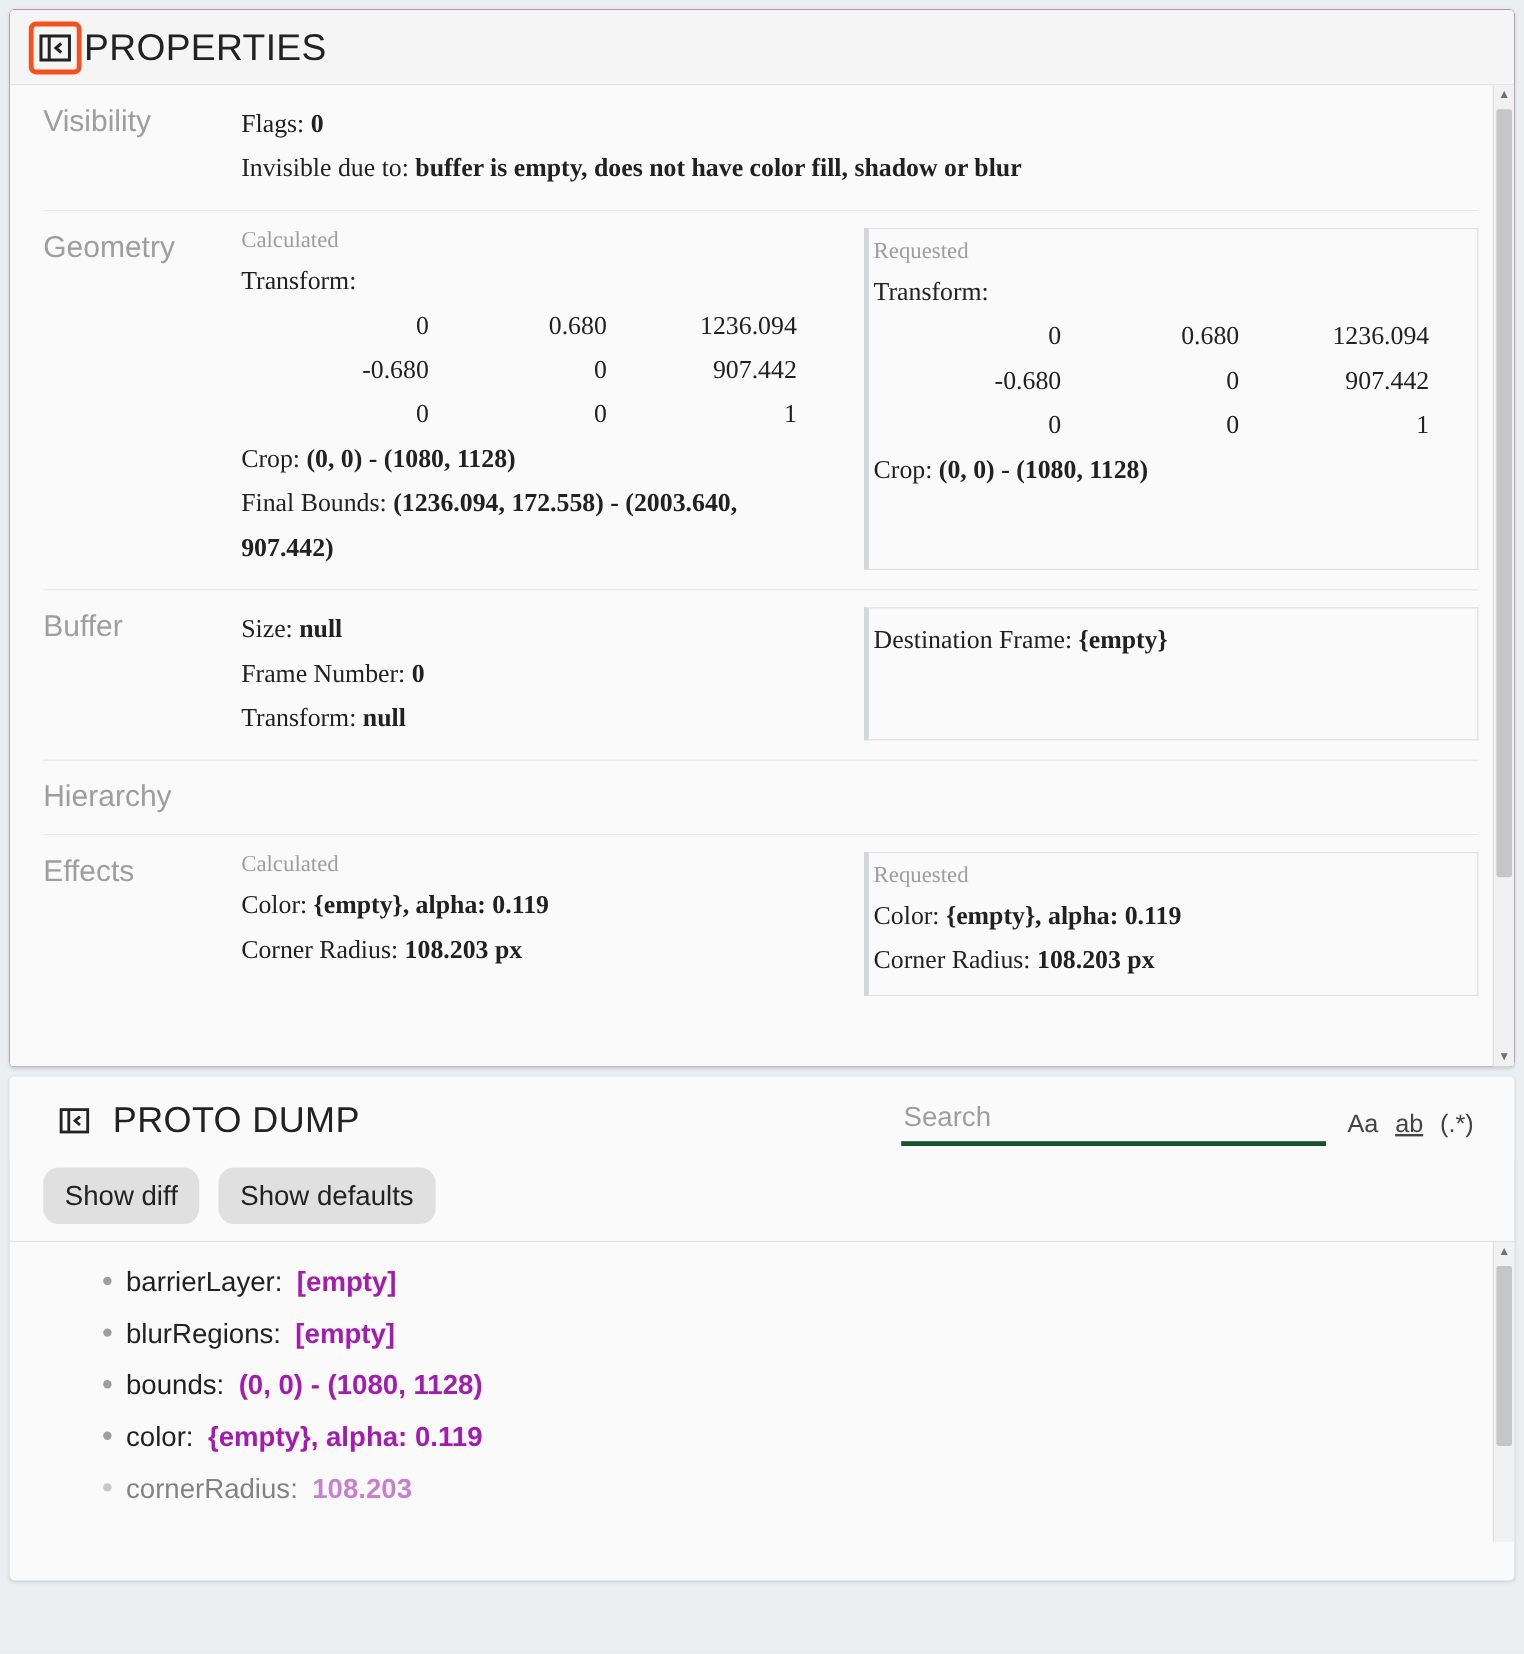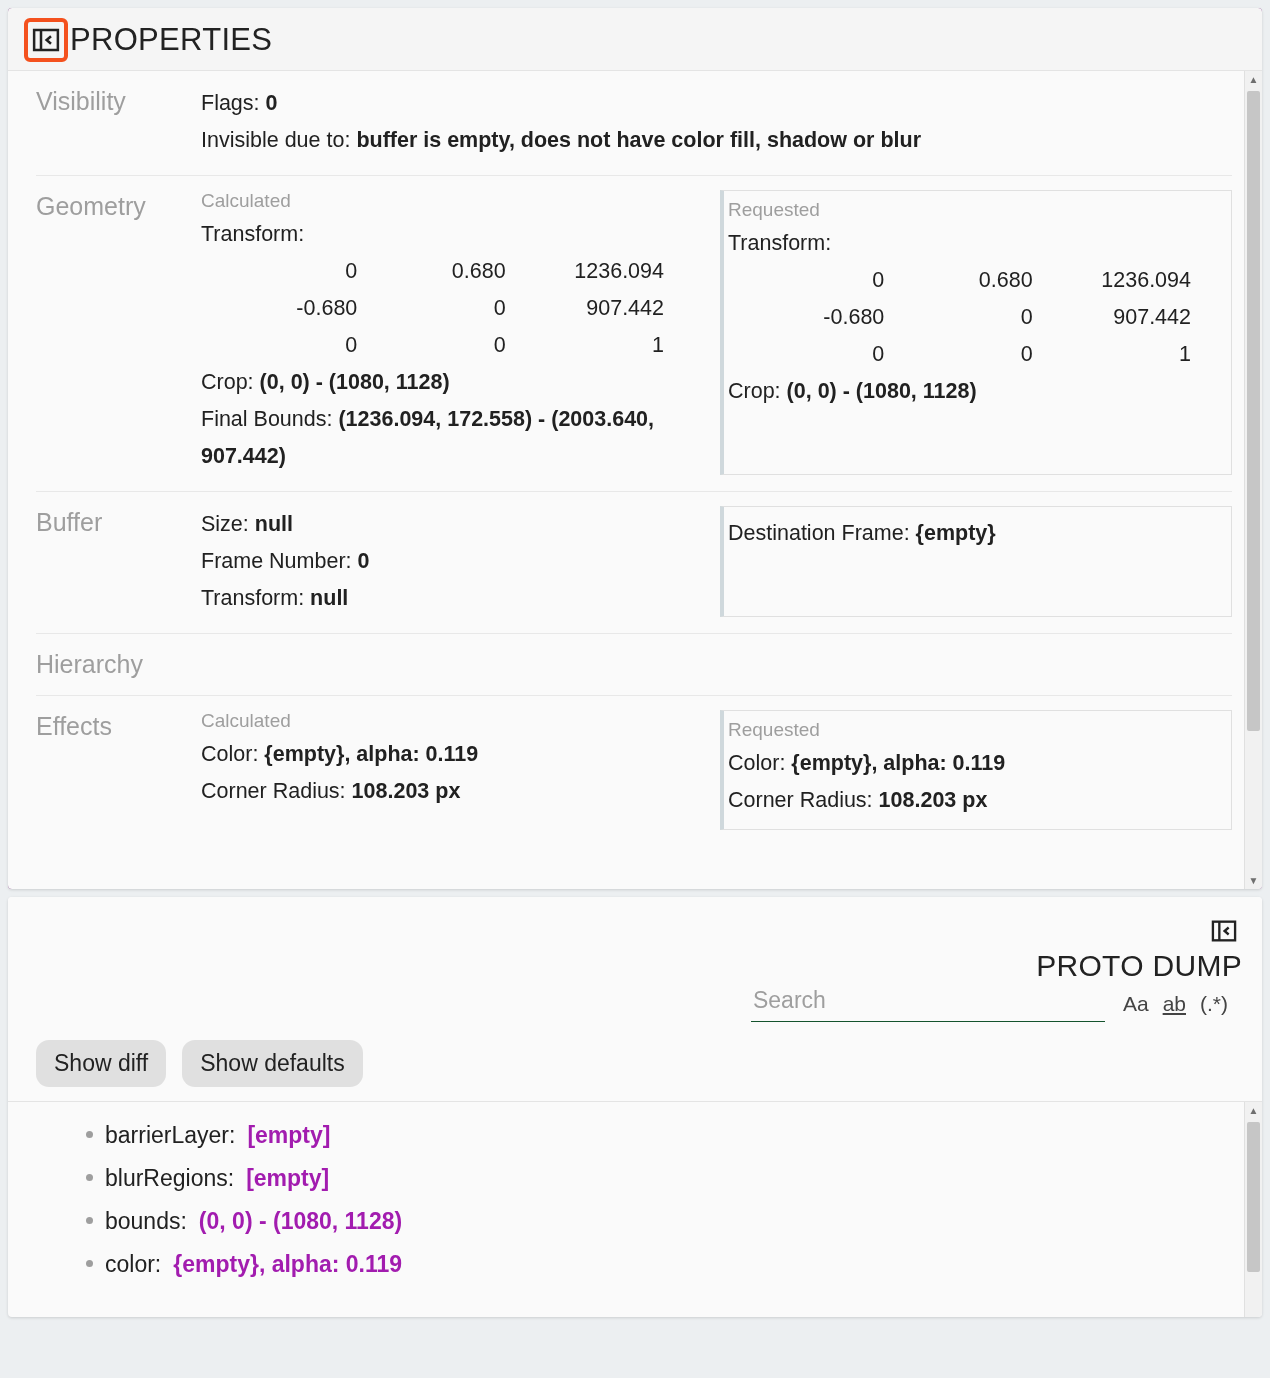--- a/index.html
+++ b/index.html
@@ -76,20 +76,21 @@
     padding-top: 2px;
   }
   .prop-content {
     flex: 1 1 auto;
     display: flex;
     gap: 26px;
   }
   .col {
     flex: 1 1 0;
     min-width: 0;
+    font-family: Liberation Serif, serif;
   }
   .col.bordered {
     border: 1px solid #e0e0e0;
     border-left: 4px solid #cfd8dc;
     padding: 8px 10px 10px 4px;
     box-sizing: border-box;
   }
   .subtitle {
     color: #9e9e9e;
     font-size: 19px;
@@ -142,43 +143,42 @@
     background: #fafafa;
     margin: 8px;
     border-radius: 4px;
     box-shadow: 0 1px 3px rgba(0,0,0,0.14);
     overflow: hidden;
     height: 420px;
     position: relative;
   }
   .proto-header {
     display: flex;
-    align-items: flex-end;
+    align-items: center;
     padding: 16px 20px 10px 36px;
     background: #fafafa;
-    flex-direction: column;
   }
   .proto-title {
     font-size: 30px;
     color: #222;
     margin-left: 14px;
     font-weight: 400;
     letter-spacing: 0.3px;
   }
   .search-wrap {
     margin-left: auto;
     display: flex;
     align-items: flex-end;
     gap: 18px;
     padding-right: 14px;
   }
   .search-input {
     width: 350px;
     border: none;
-    border-bottom: 1px solid #14532d;
+    border-bottom: 4px solid #14532d;
     background: transparent;
     font-size: 23px;
     color: #555;
     padding: 4px 2px 7px 2px;
     outline: none;
     font-family: "Liberation Sans", sans-serif;
   }
   .search-input::placeholder { color: #9e9e9e; }
   .search-opts {
     display: flex;
@@ -426,19 +426,24 @@
     <div class="tree-item">
       <span class="bullet"></span>
       <span class="tree-key">bounds:</span>
       <span class="tree-val">(0, 0) - (1080, 1128)</span>
     </div>
     <div class="tree-item">
       <span class="bullet"></span>
       <span class="tree-key">color:</span>
       <span class="tree-val">{empty}, alpha: 0.119</span>
     </div>
+    <div class="tree-item clipped">
+      <span class="bullet"></span>
+      <span class="tree-key">cornerRadius:</span>
+      <span class="tree-val">108.203</span>
+    </div>
 
     <div class="vscroll" style="top:0;right:0;height:250px;">
       <div class="arrow">▲</div>
       <div class="thumb" style="top:20px;height:150px;"></div>
     </div>
   </div>
 </div>
 
 </body></html>

